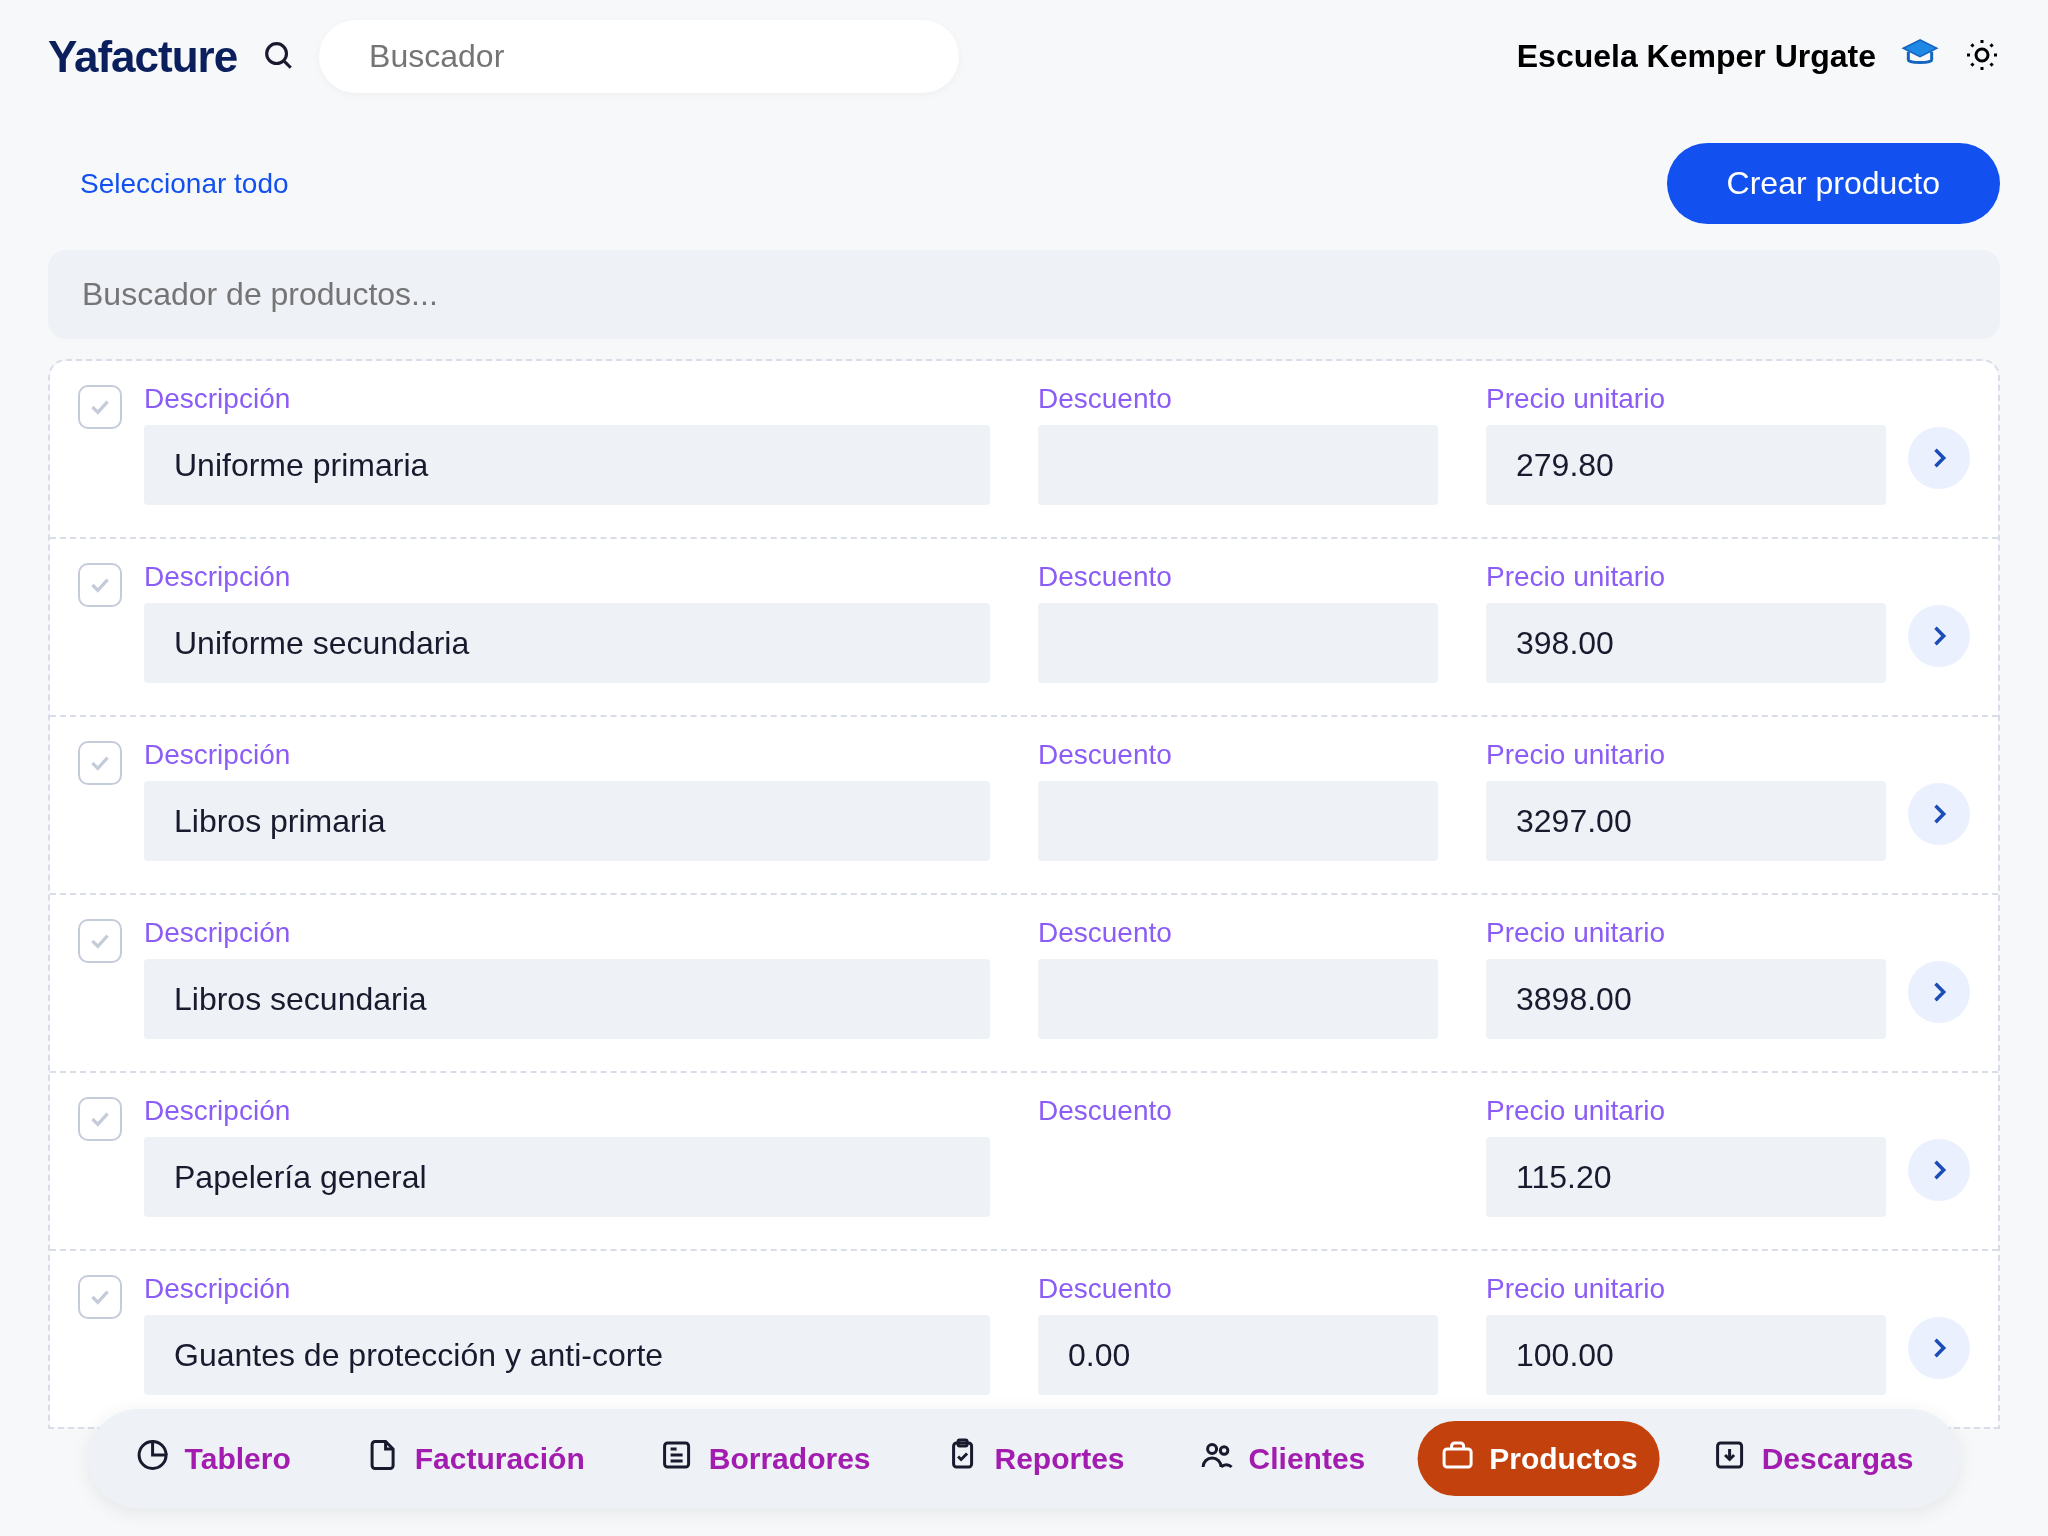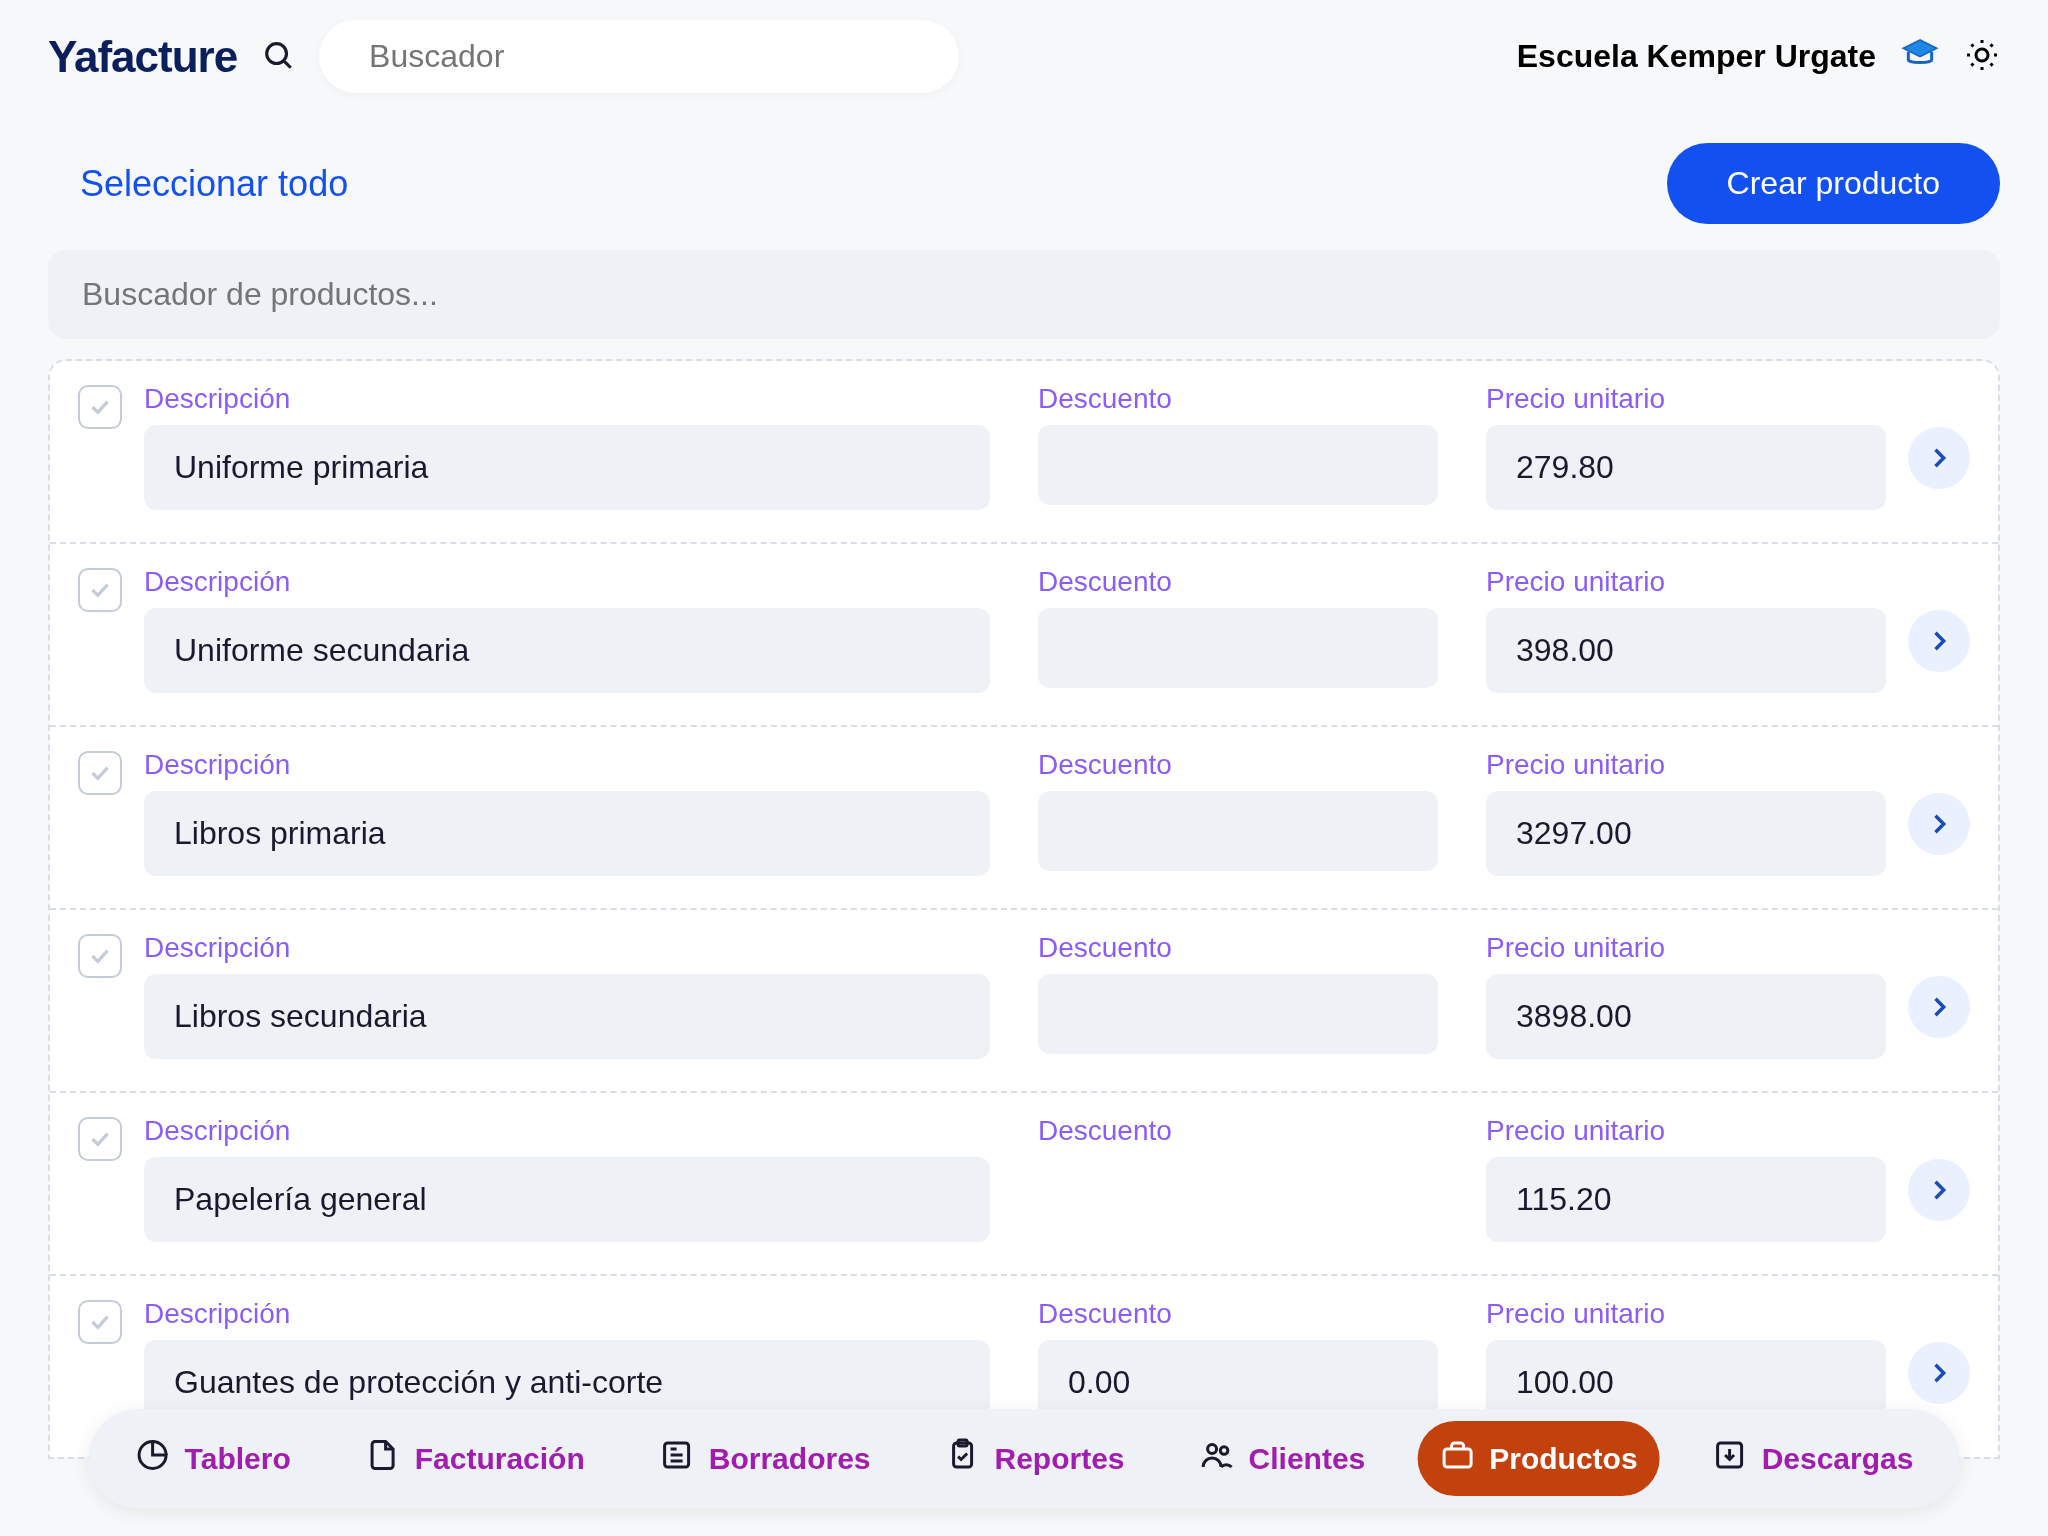--- a/index.html
+++ b/index.html
@@ -39,21 +39,21 @@
 .spacer { flex: 1; }
 .org-name { font-size: 32px; font-weight: 700; color: #000; }
 .org-icon svg { width: 40px; height: 40px; }
 .theme-icon svg { width: 36px; height: 36px; stroke: #000; fill: none; }
 
 .toolbar {
   display: flex; align-items: center; justify-content: space-between;
   padding: 30px 48px 26px 80px;
 }
 .select-all {
-  font-size: 36px; color: #1250ef; font-weight: 500; cursor: pointer;
+  font-size: 28px; color: #1250ef; font-weight: 500; cursor: pointer;
 }
 .create-btn {
   background: #1250ef; color: #fff; font-size: 32px; font-weight: 500;
   padding: 22px 60px; border-radius: 44px; border: none; cursor: pointer;
 }
 
 .content { padding: 0 48px; }
 .product-search {
   background: #eef1f6; border-radius: 18px; padding: 26px 34px;
   margin-bottom: 20px;
@@ -80,21 +80,21 @@
   flex-shrink: 0;
 }
 .check svg { width: 26px; height: 26px; stroke: #c5ccd9; }
 .cols { display: flex; gap: 48px; flex: 1; }
 .col { display: flex; flex-direction: column; gap: 10px; }
 .col.desc { flex: 1; }
 .col.disc { width: 400px; }
 .col.price { width: 400px; }
 .lbl { font-size: 28px; color: #8b5cf6; font-weight: 500; }
 .val {
-  background: #eef1f6; border-radius: 12px; padding: 24px 30px;
+  background: #eef1f6; border-radius: 4px; padding: 17px 30px;
   font-size: 32px; color: #1a1a2e; min-height: 80px;
   display: flex; align-items: center;
 }
 .chev {
   width: 62px; height: 62px; border-radius: 50%; background: #eaf0fe;
   display: flex; align-items: center; justify-content: center;
   flex-shrink: 0; margin-top: 44px;
 }
 .chev svg { width: 28px; height: 28px; stroke: #1a4db8; }
 

